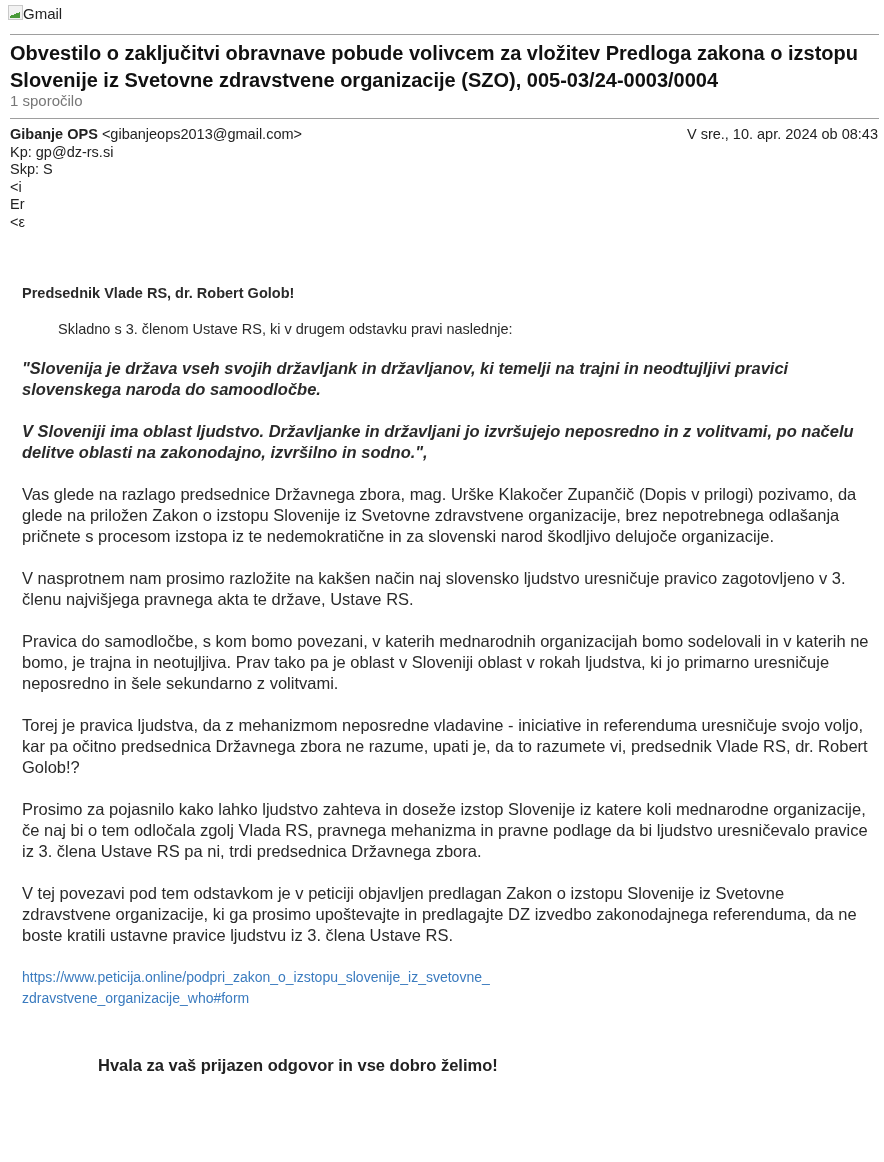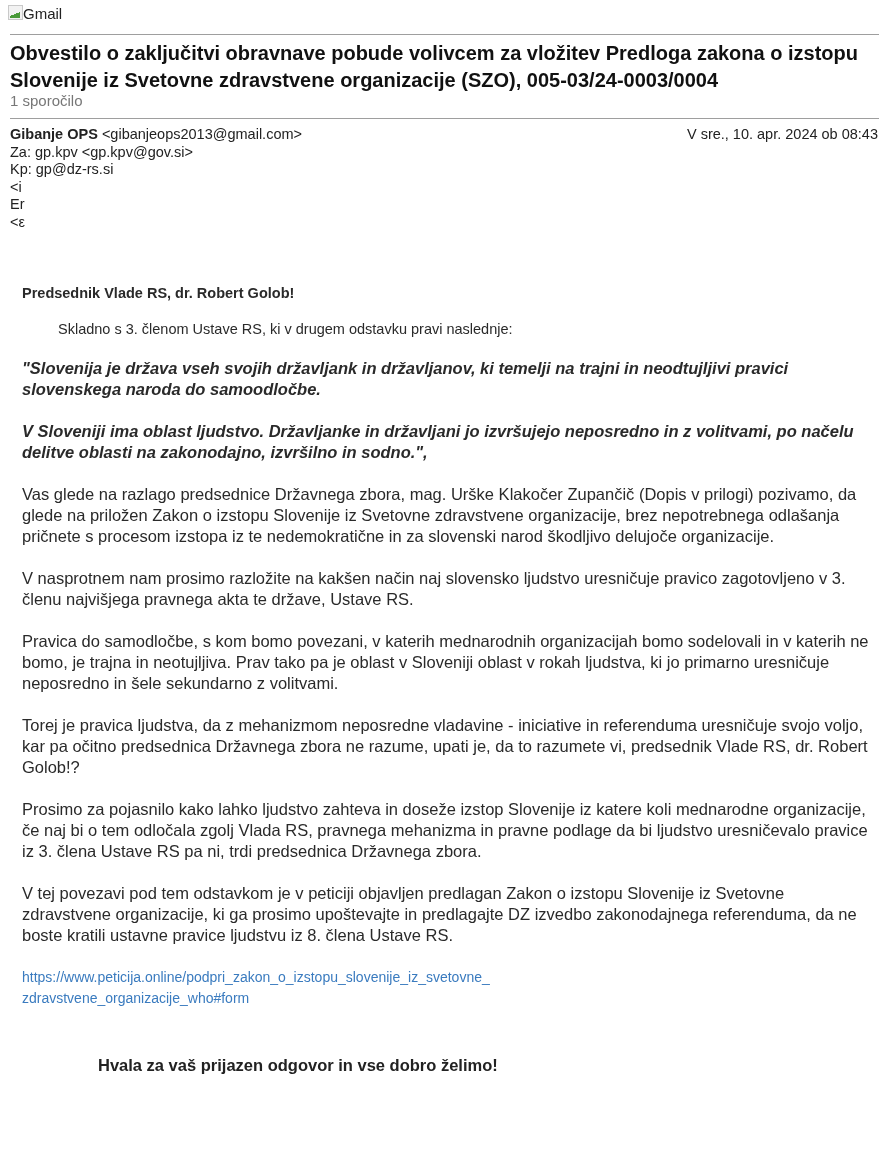--- a/index.html
+++ b/index.html
@@ -56,22 +56,22 @@
 
 <div class="subject">Obvestilo o zaključitvi obravnave pobude volivcem za vložitev Predloga zakona o izstopu Slovenije iz Svetovne zdravstvene organizacije (SZO), 005-03/24-0003/0004</div>
 <div class="msg-count">1 sporočilo</div>
 <div class="rule mid"></div>
 
 <div class="hdr">
   <div class="line">
     <b>Gibanje OPS</b>
     <span>&lt;gibanjeops2013@gmail.com&gt;</span>
   </div>
-  <div class="line">Za: gp.kpv &lt;gp.kpv@gov.si&gt;</div>
   <div class="line">Kp: gp@dz-rs.si</div>
+  <div class="line">Skp: S</div>
   <div class="line">&lt;i</div>
   <div class="line">Er</div>
   <div class="line">&lt;ε</div>
 </div>
 <div class="date">V sre., 10. apr. 2024 ob 08:43</div>
 
 <div class="body">
   <p class="p greet">Predsednik Vlade RS, dr. Robert Golob!</p>
   <p class="p intro">Skladno s 3. členom Ustave RS, ki v drugem odstavku pravi naslednje:</p>
   <div style="height:20px"></div>
@@ -82,21 +82,21 @@
   <p class="p">Vas glede na razlago predsednice Državnega zbora, mag. Urške Klakočer Zupančič (Dopis v prilogi) pozivamo, da glede na priložen Zakon o izstopu Slovenije iz Svetovne zdravstvene organizacije, brez nepotrebnega odlašanja pričnete s procesom izstopa iz te nedemokratične in za slovenski narod škodljivo delujoče organizacije.</p>
   <div class="gap"></div>
   <p class="p">V nasprotnem nam prosimo razložite na kakšen način naj slovensko ljudstvo uresničuje pravico zagotovljeno v 3. členu najvišjega pravnega akta te države, Ustave RS.</p>
   <div class="gap"></div>
   <p class="p">Pravica do samodločbe, s kom bomo povezani, v katerih mednarodnih organizacijah bomo sodelovali in v katerih ne bomo, je trajna in neotujljiva. Prav tako pa je oblast v Sloveniji oblast v rokah ljudstva, ki jo primarno uresničuje neposredno in šele sekundarno z volitvami.</p>
   <div class="gap"></div>
   <p class="p">Torej je pravica ljudstva, da z mehanizmom neposredne vladavine - iniciative in referenduma uresničuje svojo voljo, kar pa očitno predsednica Državnega zbora ne razume, upati je, da to razumete vi, predsednik Vlade RS, dr. Robert Golob!?</p>
   <div class="gap"></div>
   <p class="p">Prosimo za pojasnilo kako lahko ljudstvo zahteva in doseže izstop Slovenije iz katere koli mednarodne organizacije, če naj bi o tem odločala zgolj Vlada RS, pravnega mehanizma in pravne podlage da bi ljudstvo uresničevalo pravice iz 3. člena Ustave RS pa ni, trdi predsednica Državnega zbora.</p>
   <div class="gap"></div>
-  <p class="p">V tej povezavi pod tem odstavkom je v peticiji objavljen predlagan Zakon o izstopu Slovenije iz Svetovne zdravstvene organizacije, ki ga prosimo upoštevajte in predlagajte DZ izvedbo zakonodajnega referenduma, da ne boste kratili ustavne pravice ljudstvu iz 8. člena Ustave RS.</p>
+  <p class="p">V tej povezavi pod tem odstavkom je v peticiji objavljen predlagan Zakon o izstopu Slovenije iz Svetovne zdravstvene organizacije, ki ga prosimo upoštevajte in predlagajte DZ izvedbo zakonodajnega referenduma, da ne boste kratili ustavne pravice ljudstvu iz 3. člena Ustave RS.</p>
   <div class="gap"></div>
   <a class="link">
     <span>https://www.peticija.online/podpri_zakon_o_izstopu_slovenije_iz_svetovne_</span><br>
     <span>zdravstvene_organizacije_who#form</span>
   </a>
 </div>
 
 <div class="closing">
   <div class="thanks">Hvala za vaš prijazen odgovor in vse dobro želimo!</div>
 </div>

